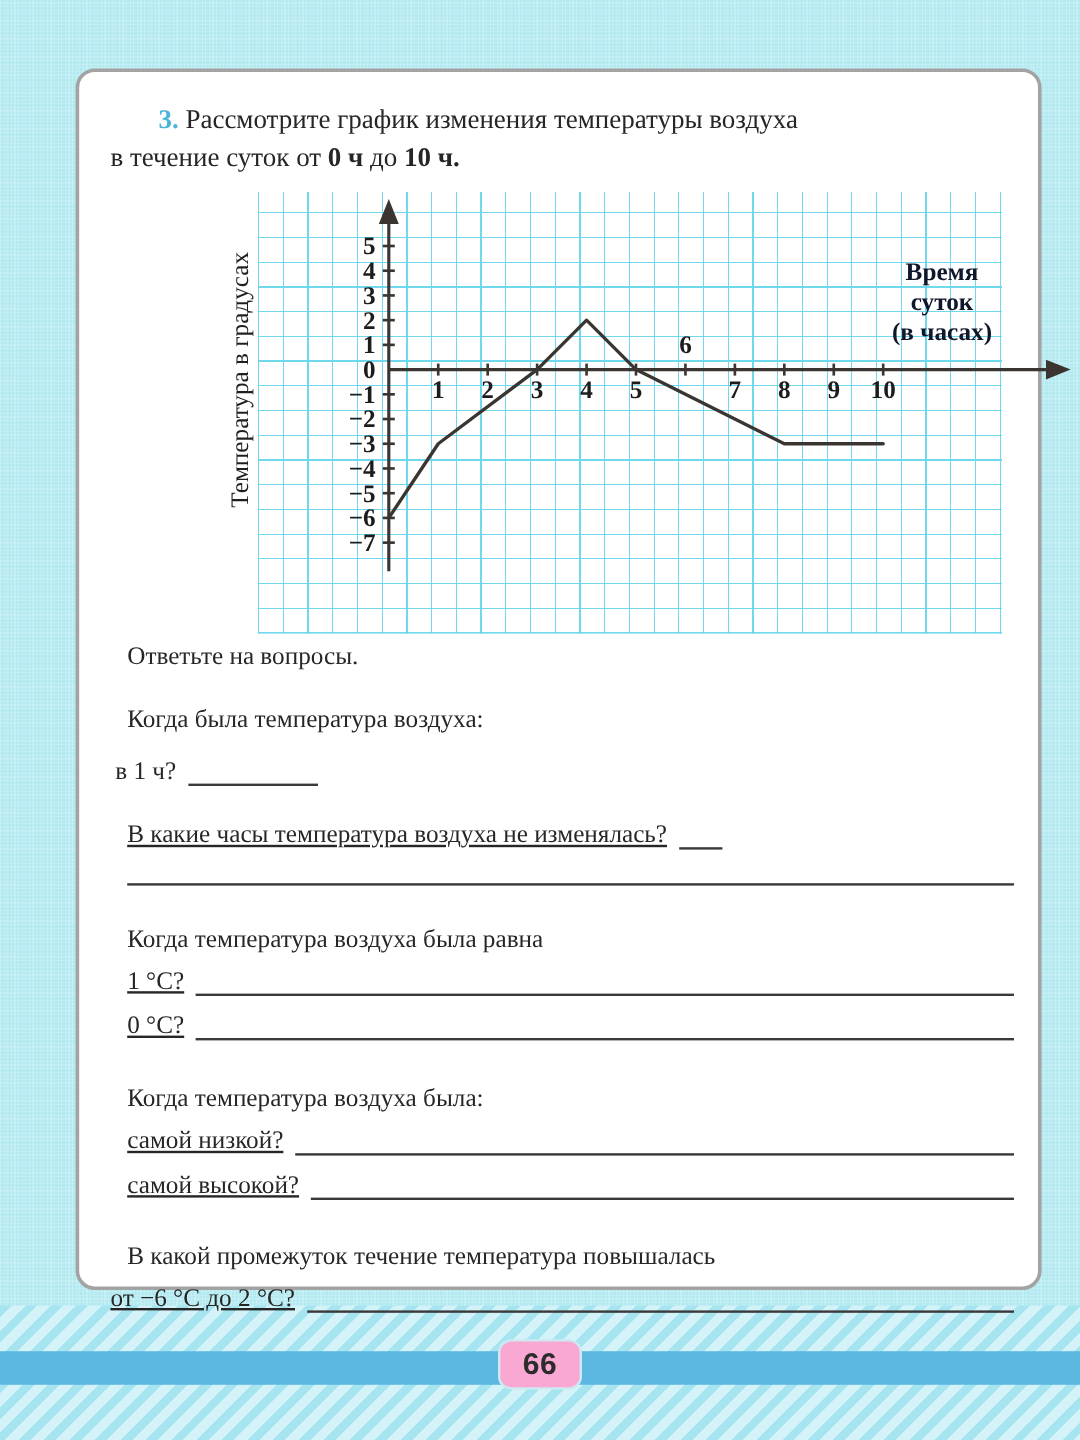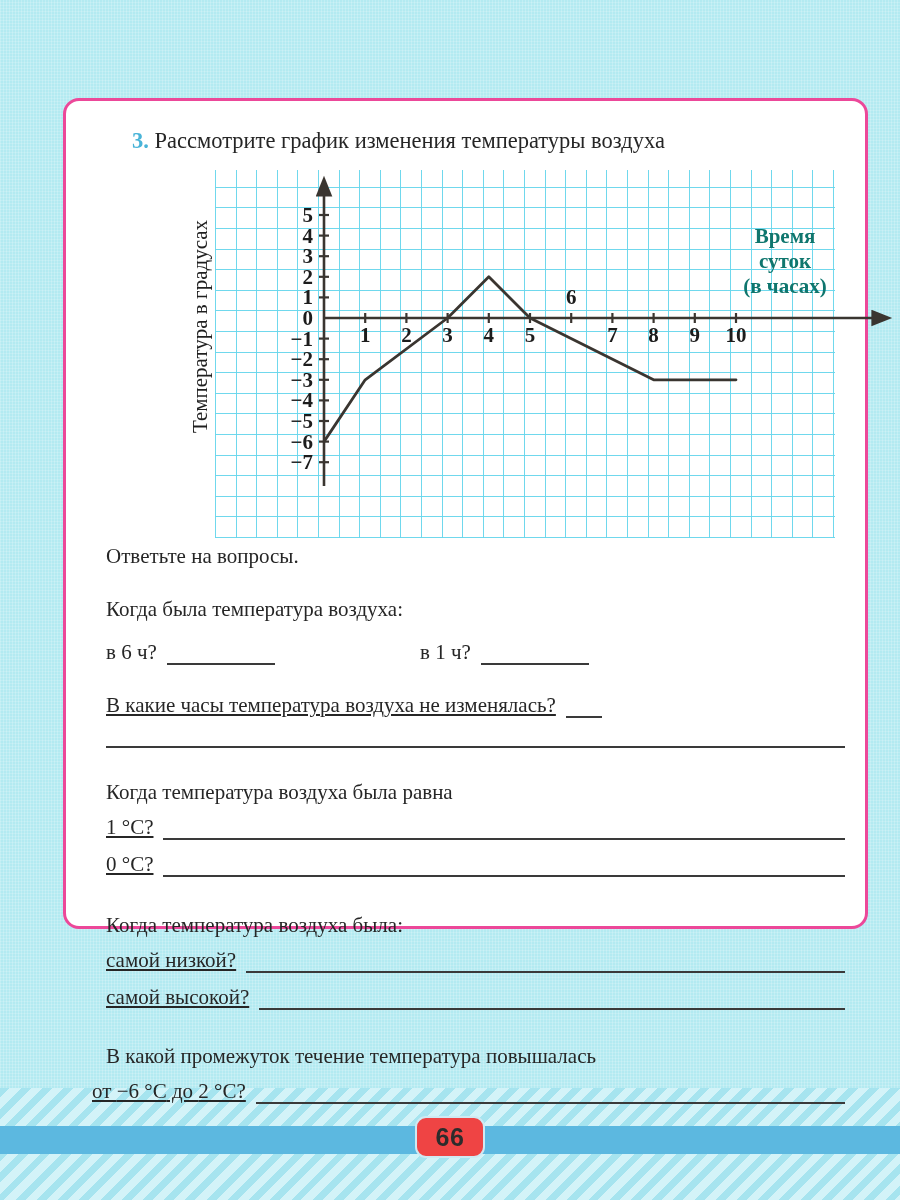--- a/index.html
+++ b/index.html
@@ -49,37 +49,36 @@
     height: 28px;
     background: #5cb8e0;
   }
 
   
   #sheet {
     position: absolute;
     left: 63px;
     top: 57px;
     width: 805px;
-    height: 831px;
+    height: 1018px;
     background: #ffffff;
-    border: 3px solid #ec4899;
+    border: 3px solid #a3a3a3;
     border-radius: 16px;
     box-sizing: border-box;
-    margin-top: 41px;
   }
 
   
   #page-number-badge {
     position: absolute;
     left: 50%;
     transform: translateX(-50%);
     bottom: 42px;
     width: 66px;
     height: 38px;
-    background: #ef4444;
+    background: #f9a8d4;
     border: 2px solid #cfe9f2;
     border-radius: 11px;
     display: flex;
     align-items: center;
     justify-content: center;
     font-family: "Liberation Sans", sans-serif;
     font-weight: bold;
     font-size: 25px;
     color: #2c2c2c;
     letter-spacing: 0.5px;
@@ -156,21 +155,21 @@
   }
   #x-axis-title {
     position: absolute;
     left: 608px;
     top: 58px;
     width: 170px;
     text-align: center;
     font-size: 21px;
     font-weight: bold;
     line-height: 25px;
-    color: #0f766e;
+    color: #0f172a;
   }
 
   
   #questions {
     margin-top: 6px;
     font-size: 21px;
     color: #262626;
   }
   .q-line {
     display: flex;
@@ -216,20 +215,23 @@
   <div id="bottom-bar"></div>
 </div>
 
 <div id="sheet">
 
   <div id="content">
 
     <p class="task-head">
       <span class="task-num">3.</span>
       <span>Рассмотрите график изменения температуры воздуха</span>
+    </p>
+    <p class="task-head" style="text-indent:0">
+      <span>в течение суток от </span><span class="strong">0 ч</span><span> до </span><span class="strong">10 ч.</span>
     </p>
 
     <div id="chart-block">
 
       <div id="y-axis-title">Температура в градусах</div>
 
       <div id="grid-paper"></div>
 
       <div id="x-axis-title">
         <div>Время</div>
@@ -306,24 +308,20 @@
 
       <div class="para hang">Ответьте на вопросы.</div>
 
       <div class="block-gap"></div>
 
       <div class="para hang">Когда была температура воздуха:</div>
 
       <div class="block-gap" style="height:8px"></div>
 
       <div class="pair-row">
-        <div class="pair-col left">
-          <span class="q-text">в 6 ч?</span>
-          <span class="rule fixed-sm"></span>
-        </div>
         <div class="pair-col right">
           <span class="q-text">в 1 ч?</span>
           <span class="rule fixed-sm"></span>
         </div>
       </div>
 
 
       <div class="block-gap"></div>
 
       <div class="q-line hang">

